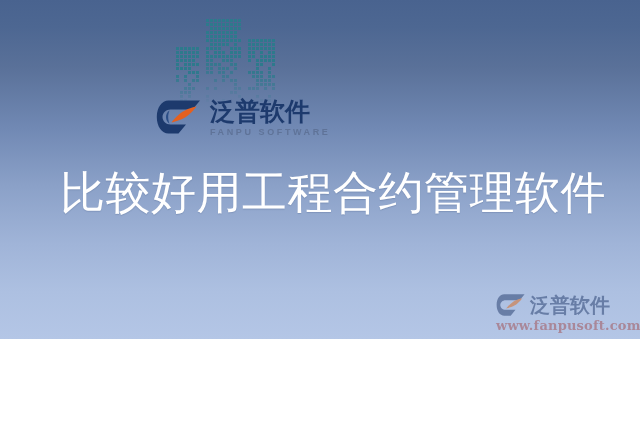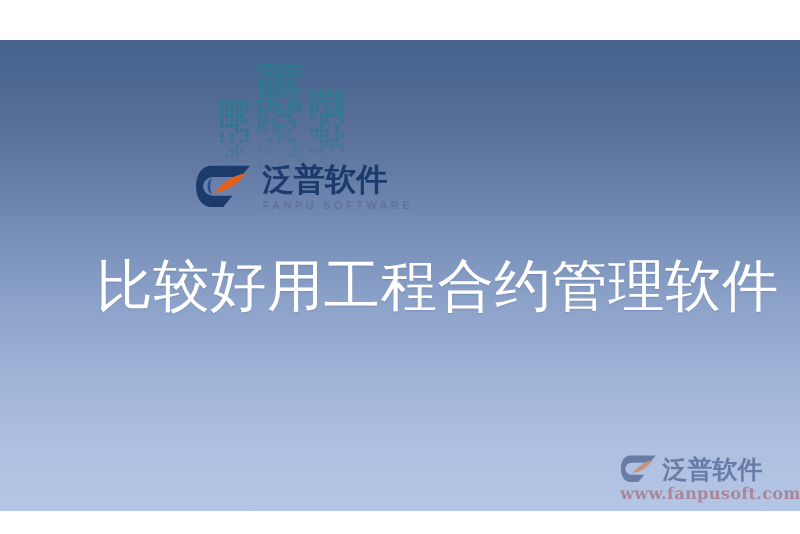--- a/index.html
+++ b/index.html
@@ -4,36 +4,35 @@
 <style>
   html, body {
     margin: 0;
     padding: 0;
     background: #ffffff;
   }
 
   #stage {
     position: relative;
     width: 640px;
-    height: 377px;
+    height: 339px;
     overflow: hidden;
     font-family: "Liberation Sans", sans-serif;
     
     background: linear-gradient(
       to bottom,
       #49638f 0%,
       #4d6792 8%,
       #5a7199 20%,
       #7189b4 38%,
       #8ba1c8 55%,
       #a0b4d8 72%,
       #adc0e1 86%,
       #b4c6e6 100%
     );
-    margin-top: 32px;
   }
 
   
   #skyline {
     position: absolute;
     left: 172px;
     top: 14px;
     width: 112px;
     height: 92px;
   }
@@ -86,24 +85,24 @@
     font-size: 9px;
     font-weight: 700;
     color: #5f7398;
     letter-spacing: 2.6px;
     white-space: nowrap;
   }
 
   
   #headline {
     position: absolute;
-    left: 77px;
+    left: 60px;
     top: 168px;
     width: 520px;
-    font-family: Liberation Sans, sans-serif;
+    font-family: Liberation Mono, monospace;
     font-size: 45px;
     line-height: 58px;
     color: #ffffff;
     white-space: nowrap;
     letter-spacing: 0.5px;
     text-shadow: 0 1px 1px rgba(40, 62, 100, 0.18);
     text-align: right;
   }
 
   

